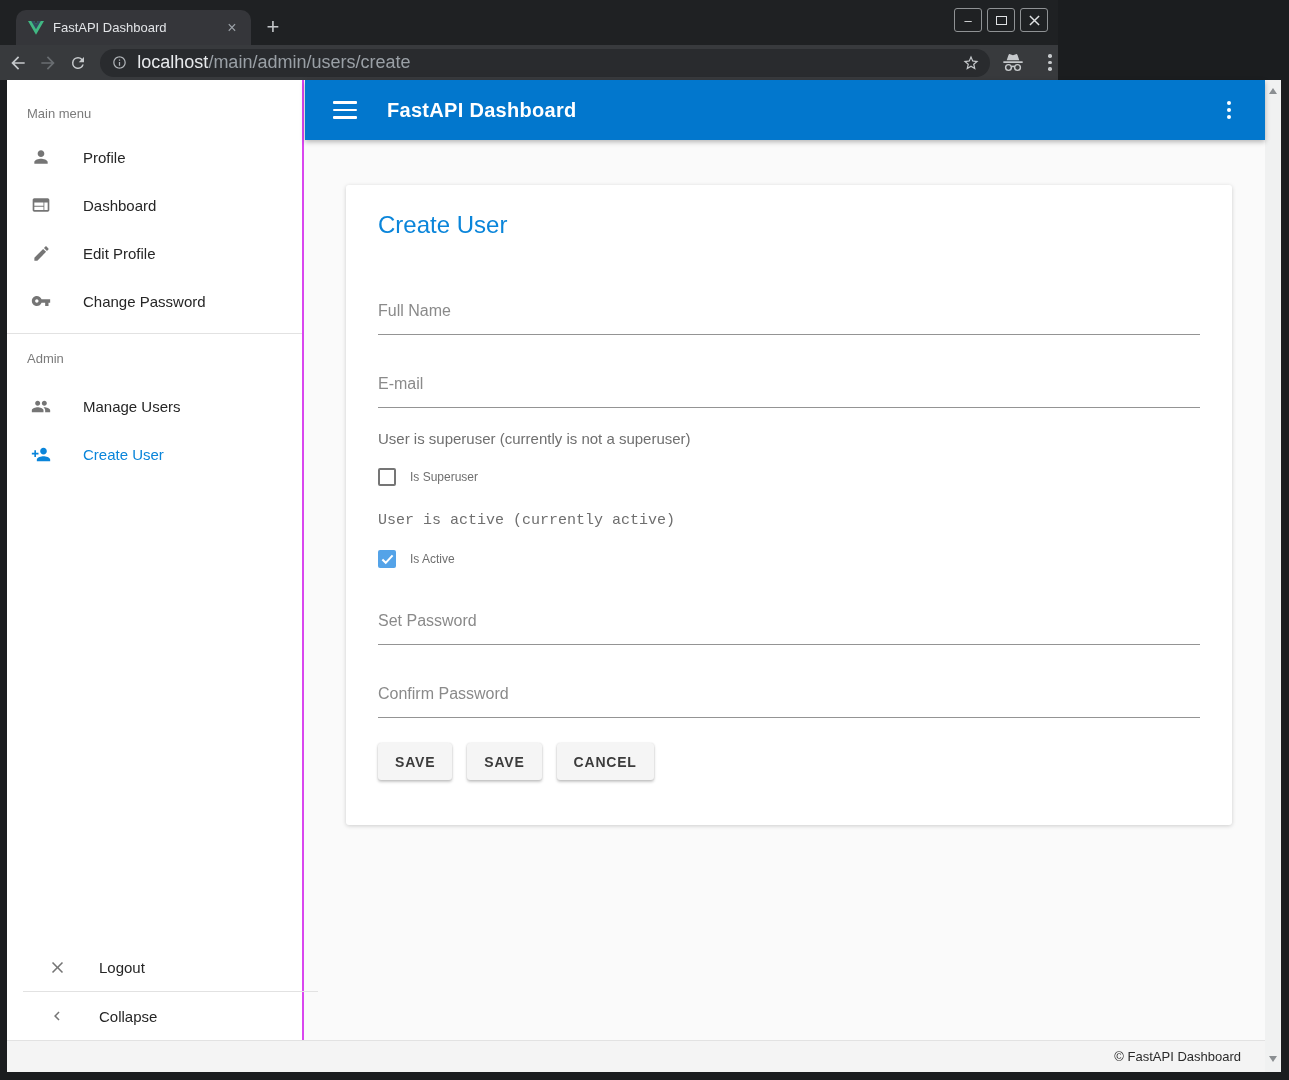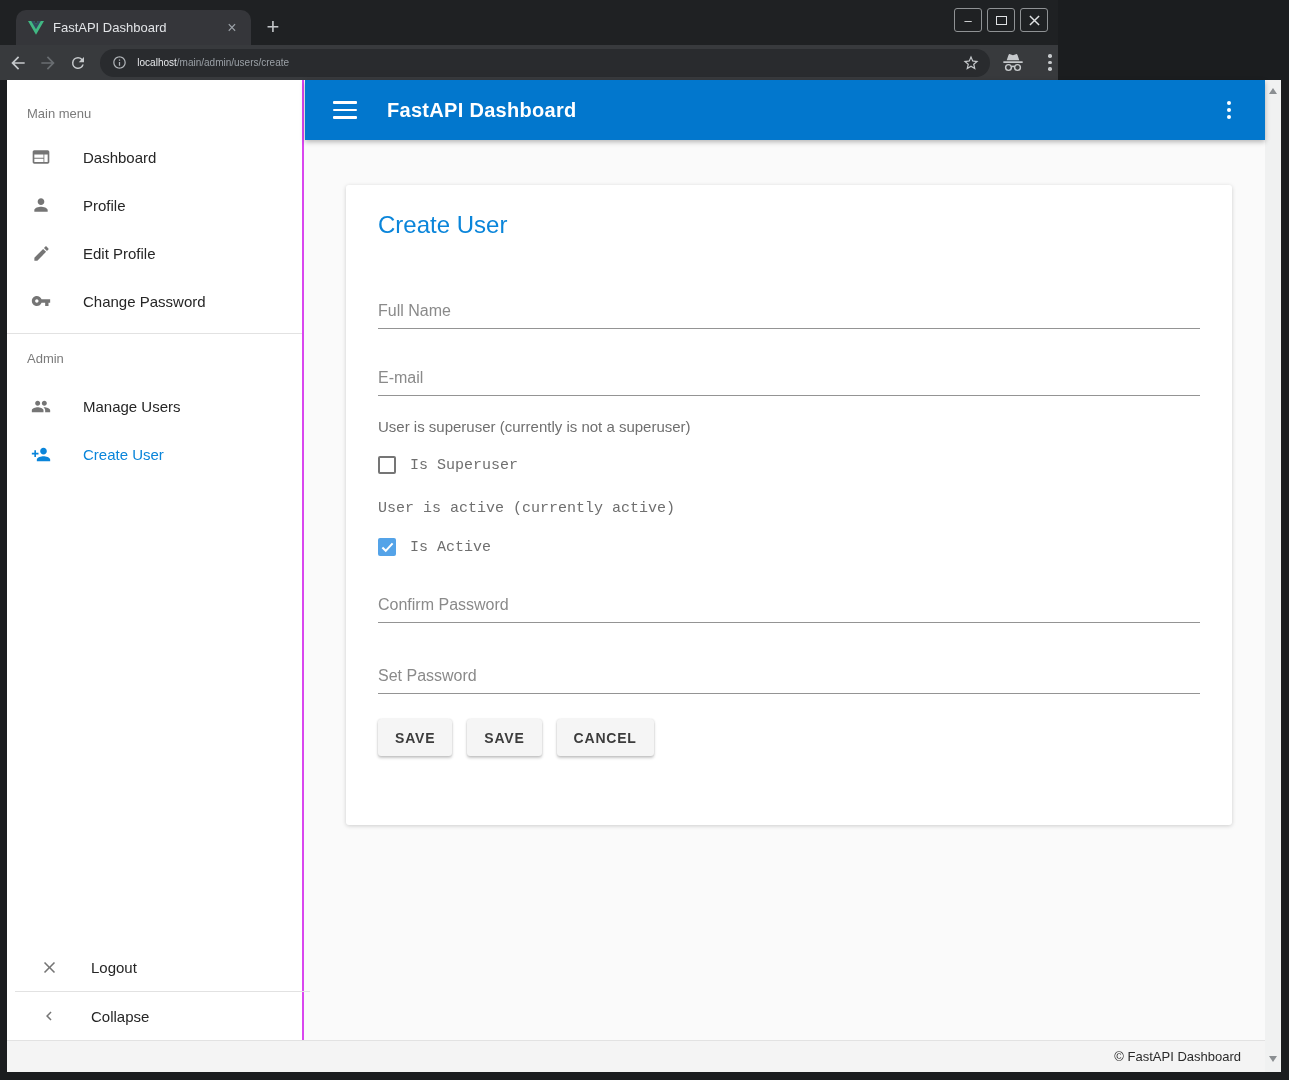--- a/index.html
+++ b/index.html
@@ -18,21 +18,21 @@
   .win-controls { position:absolute; right:10px; top:8px; display:flex; gap:5px; }
   .win-btn { width:28px; height:24px; border:1px solid #8f9294; border-radius:3px; color:#dfe1e3;
              display:flex; align-items:center; justify-content:center; font-size:13px; }
   .win-max-glyph { width:11px; height:9px; border:1.5px solid #dfe1e3; }
 
   .toolbar { position:absolute; left:0; top:45px; width:100%; height:35px; background:#383a3d;
              display:flex; align-items:center; }
   .nav-icon { width:30px; height:28px; display:flex; align-items:center; justify-content:center; margin-left:6px; }
   .url-pill { position:relative; margin-left:10px; height:28px; width:1095px; background:#292b2e;
               border-radius:14px; display:flex; align-items:center; padding:0 36px 0 12px; }
-  .url-text { font-size:10px; margin-left:10px; white-space:nowrap; }
+  .url-text { font-size:18px; margin-left:10px; white-space:nowrap; }
   .url-host { color:#e8eaed; }
   .url-path { color:#9aa0a6; }
   .pill-star { position:absolute; right:10px; top:5px; }
   .toolbar-right { display:flex; align-items:center; margin-left:12px; gap:18px; }
   .menu-dots { display:flex; flex-direction:column; gap:3px; align-items:center; width:16px; }
   .menu-dots i { width:3.5px; height:3.5px; border-radius:50%; background:#c6c9cc; }
   .menu-dots.white i { background:#ffffff; width:4px; height:4px; }
 
   
   .viewport { position:absolute; left:7px; top:80px; width:1274px; height:992px; background:#fafafa; }
@@ -47,46 +47,46 @@
              border-right:2px solid #d946ef; padding-top:13px; }
   .section-label { height:40px; display:flex; align-items:center; padding-left:20px;
                    color:#7b7b7b; font-size:13px; }
   .section-label.admin { height:48px; }
   .side-item { height:48px; display:flex; align-items:center; padding-left:24px; cursor:pointer; }
   .side-item .ic { width:20px; height:20px; display:flex; align-items:center; justify-content:center; }
   .side-item .lbl { margin-left:32px; font-size:15px; color:#262626; }
   .side-item.active .lbl { color:#0a85da; }
   .divider { height:1px; background:#e2e2e2; width:100%; }
   .side-divider-gap { margin-top:8px; }
-  .sidebar-bottom { position:absolute; bottom:0; left:8px; width:100%; }
+  .sidebar-bottom { position:absolute; bottom:0; left:16px; width:100%; }
 
   
   .main { position:absolute; left:298px; top:0; width:960px; height:960px; }
   .appbar { position:absolute; left:0; top:0; width:100%; height:60px; background:#0277cd;
             display:flex; align-items:center; box-shadow:0 2px 5px rgba(0,0,0,.28); z-index:3; }
   .hamburger { width:24px; margin-left:28px; display:flex; flex-direction:column; gap:5px; cursor:pointer; }
   .hamburger i { height:2.5px; background:#ffffff; border-radius:1px; }
   .appbar-title { color:#ffffff; font-size:20px; font-weight:700; margin-left:30px; letter-spacing:.3px; }
   .appbar-menu { margin-left:auto; margin-right:28px; cursor:pointer; }
 
   .card { position:absolute; left:41px; top:105px; width:886px; height:640px; background:#ffffff;
           border-radius:3px; box-shadow:0 1px 4px rgba(0,0,0,.18); padding:26px 32px 0 32px; }
   .card-title { color:#0a85da; font-size:24px; font-weight:400; }
-  .mat-field { margin-top:40px; border-bottom:1px solid #949494; padding-bottom:8px; }
+  .mat-field { margin-top:40px; border-bottom:1px solid #949494; padding-bottom:14px; }
   .mat-field.first { margin-top:63px; }
   .mat-field input { width:100%; border:none; outline:none; font-size:16px; color:#333;
                      font-family:"Liberation Sans", sans-serif; background:transparent; }
   .mat-field input::placeholder { color:#8a8a8a; opacity:1; }
   .hint { margin-top:22px; font-size:15px; color:#6f6f6f; }
   .hint.second { margin-top:26px;font-family:Liberation Mono, monospace; }
   .check-row { margin-top:21px; display:flex; align-items:center; cursor:pointer; }
   .checkbox { width:18px; height:18px; border-radius:2px; }
   .checkbox.unchecked { border:2px solid #757575; background:#ffffff; }
   .checkbox.checked { background:#54a3e8; display:flex; align-items:center; justify-content:center; }
-  .check-row .lbl { margin-left:14px; font-size:15px; color:#6f6f6f;font-family:Liberation Mono, monospace; }
+  .check-row .lbl { margin-left:14px; font-size:12px; color:#6f6f6f; }
   .mat-field.pw1 { margin-top:44px; }
   .btn-row { margin-top:25px; display:flex; gap:15px; }
   .btn { height:37px; padding:0 17px; background:#f5f5f5; border:none; border-radius:3px;
          font-family:"Liberation Sans", sans-serif; font-size:14px; font-weight:700; color:#3c3c3c;
          letter-spacing:.8px; box-shadow:0 2px 3px rgba(0,0,0,.22), 0 0 2px rgba(0,0,0,.12); cursor:pointer; }
 
   .footer { position:absolute; left:0; bottom:0; width:1258px; height:32px; background:#f4f4f4;
             border-top:1px solid #e2e2e2; display:flex; align-items:center; justify-content:flex-end;
             padding-right:24px; font-size:13px; color:#2b2b2b; }
 </style>
@@ -167,32 +167,32 @@
 
   <div class="viewport">
     <div class="page">
 
       <nav class="sidebar">
         <div class="section-label">Main menu</div>
 
         <div class="side-item">
           <span class="ic">
             <svg width="20" height="20" viewBox="0 0 24 24">
+                <path fill="#757575" d="M12 12c2.21 0 4-1.79 4-4s-1.79-4-4-4-4 1.79-4 4 1.79 4 4 4zm0 2c-2.67 0-8 1.34-8 4v2h16v-2c0-2.66-5.33-4-8-4z"></path>
+              </svg>
+          </span>
+          <span class="lbl">Profile</span>
+        </div>
+        <div class="side-item">
+          <span class="ic">
+            <svg width="20" height="20" viewBox="0 0 24 24">
                 <path fill="#757575" d="M20 4H4c-1.1 0-1.99.9-1.99 2L2 18c0 1.1.9 2 2 2h16c1.1 0 2-.9 2-2V6c0-1.1-.9-2-2-2zm-5 14H4v-4h11v4zm0-5H4V9h11v4zm5 5h-4V9h4v9z"></path>
               </svg>
           </span>
           <span class="lbl">Dashboard</span>
-        </div>
-        <div class="side-item">
-          <span class="ic">
-            <svg width="20" height="20" viewBox="0 0 24 24">
-                <path fill="#757575" d="M12 12c2.21 0 4-1.79 4-4s-1.79-4-4-4-4 1.79-4 4 1.79 4 4 4zm0 2c-2.67 0-8 1.34-8 4v2h16v-2c0-2.66-5.33-4-8-4z"></path>
-              </svg>
-          </span>
-          <span class="lbl">Profile</span>
         </div>
         <div class="side-item">
           <span class="ic">
             <svg width="19" height="19" viewBox="0 0 24 24">
                 <path fill="#757575" d="M3 17.25V21h3.75L17.81 9.94l-3.75-3.75L3 17.25zM20.71 7.04c.39-.39.39-1.02 0-1.41l-2.34-2.34c-.39-.39-1.02-.39-1.41 0l-1.83 1.83 3.75 3.75 1.83-1.83z"></path>
               </svg>
           </span>
           <span class="lbl">Edit Profile</span>
         </div>
         <div class="side-item">
@@ -282,26 +282,26 @@
 
           <div class="check-row">
             <span class="checkbox checked">
               <svg width="13" height="11" viewBox="0 0 14 11">
                   <path fill="none" stroke="#ffffff" stroke-width="2.2" d="M1.5 5.5l3.6 3.6L12.5 1"></path>
                 </svg>
             </span>
             <span class="lbl">Is Active</span>
           </div>
 
+          <div class="mat-field pw1">
+            <input type="password" placeholder="Set Password" style="">
+          </div>
+
           <div class="mat-field">
             <input type="password" placeholder="Confirm Password" style="">
-          </div>
-
-          <div class="mat-field pw1">
-            <input type="password" placeholder="Set Password" style="">
           </div>
 
           <div class="btn-row">
             <button class="btn">SAVE</button>
             <button class="btn">SAVE</button>
             <button class="btn">CANCEL</button>
           </div>
         </section>
       </main>
 

